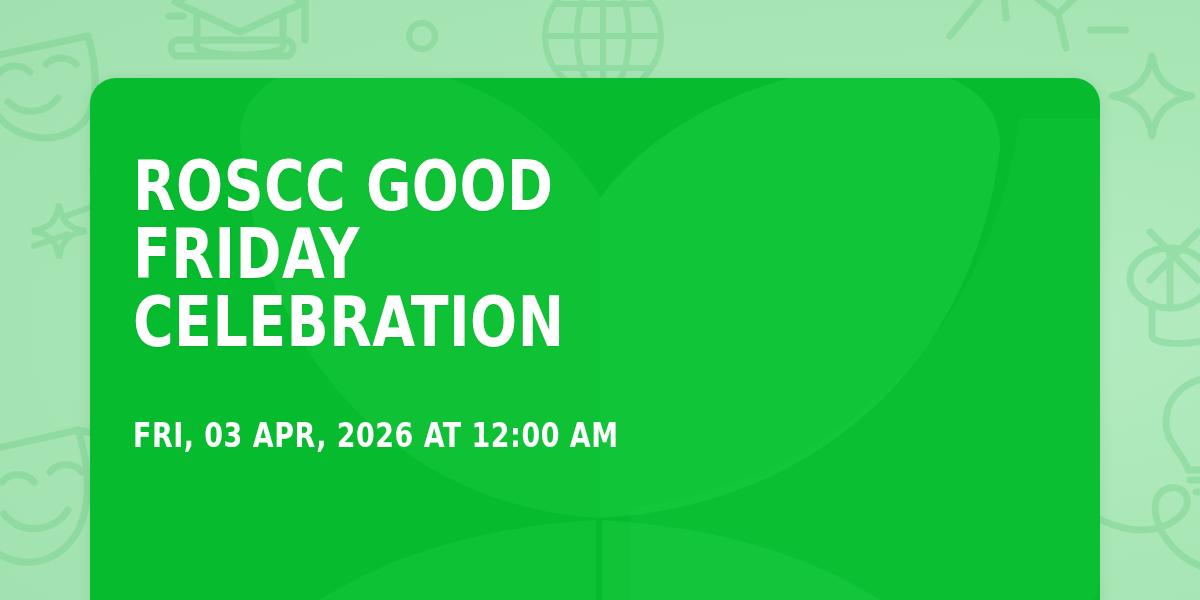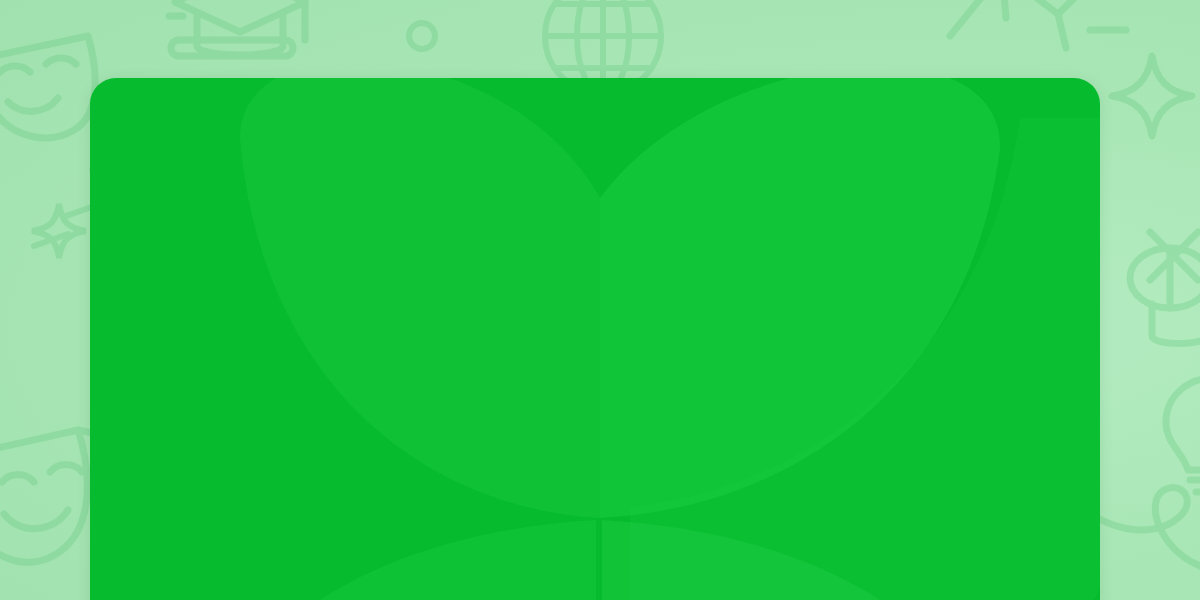--- a/index.html
+++ b/index.html
@@ -176,15 +176,20 @@
         <path d="M510 440 C700 430 880 310 910 70 C912 -60 620 -30 510 120 Z" fill="#19cc40" opacity=".62"></path>
 
         <path d="M506 442 C330 452 150 520 90 700 L506 700 Z" fill="#16c93c" opacity=".5"></path>
 
         <path d="M512 442 C690 452 870 520 930 700 L512 700 Z" fill="#19cc40" opacity=".5"></path>
 
         <path d="M540 430 C760 400 900 250 930 40 L1010 40 L1010 530 L540 530 Z" fill="#22d148" opacity=".18"></path>
       </g>
     </svg>
 
+    <div id="card-content">
+      <h1 id="event-title">ROSCC GOOD FRIDAY
+CELEBRATION</h1>
+      <div id="event-datetime">FRI, 03 APR, 2026 AT 12:00 AM</div>
+    </div>
 
   </div>
 </div>
 
 </body></html>

